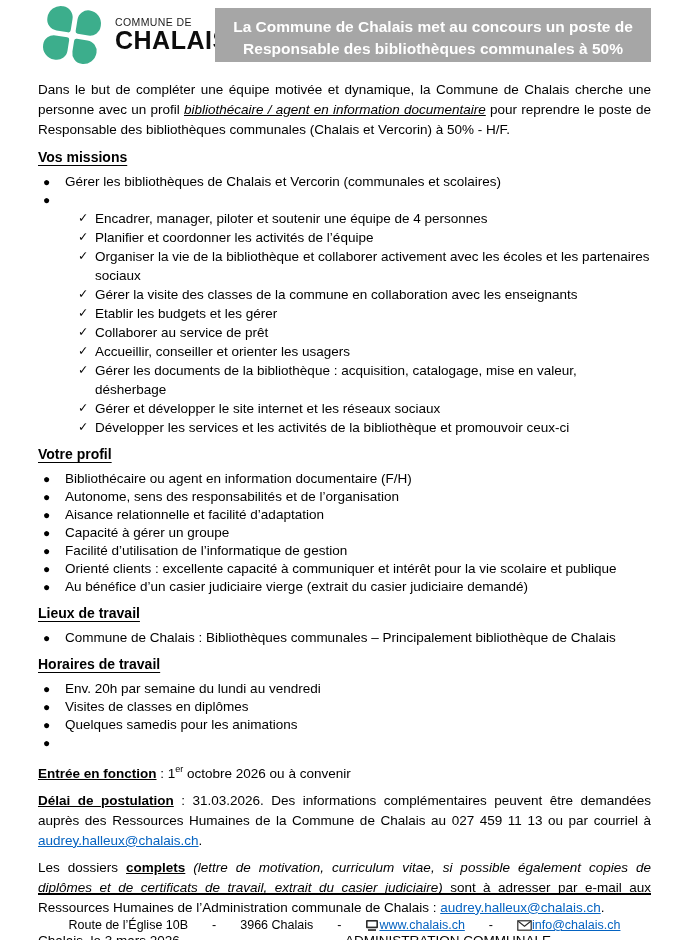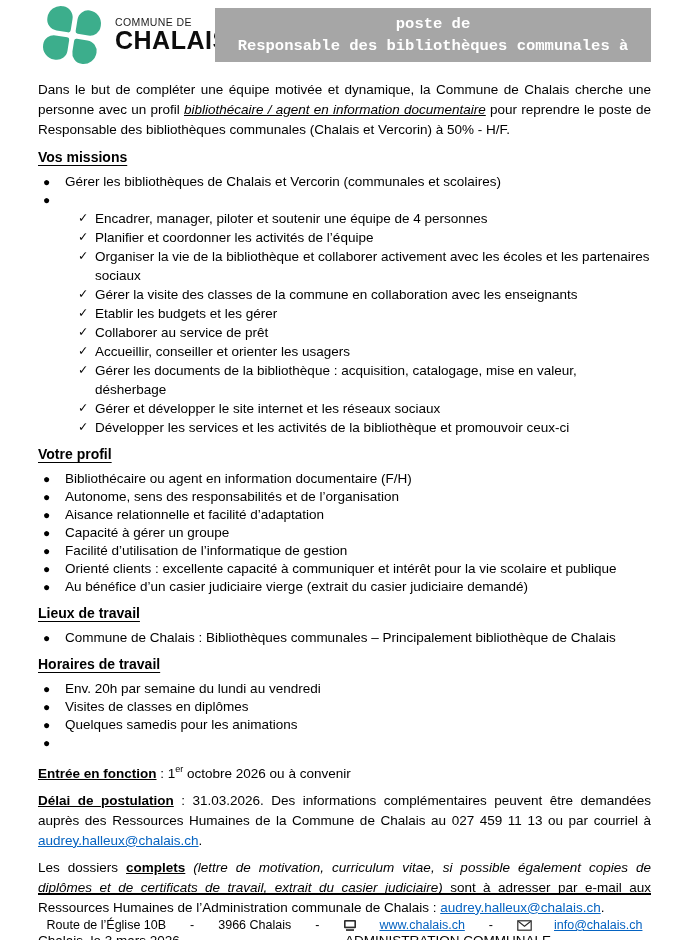--- a/index.html
+++ b/index.html
@@ -14,22 +14,22 @@
             display:grid; grid-template-columns:1fr 1fr; grid-template-rows:1fr 1fr; gap:5px; }
   .petal { background:var(--green,#3cae8c); }
   .p-tl { border-radius:55% 45% 10% 45%; }
   .p-tr { border-radius:45% 55% 45% 10%; }
   .p-bl { border-radius:45% 10% 45% 55%; }
   .p-br { border-radius:10% 45% 55% 45%; }
   .logo-text { line-height:1.02; white-space:nowrap; }
   .logo-top { font-size:10.5px; letter-spacing:0.4px; color:#1c1c1c; }
   .logo-name { font-size:25px; font-weight:bold; letter-spacing:0.5px; color:#0d0d0d; }
   .banner { flex:1; margin-left:4px; height:54px; box-sizing:border-box;
-            display:flex; flex-direction:column; justify-content:center;
-            text-align:center; font-weight:bold; font-size:15.5px; line-height:22px; padding:2px 6px;font-family:Liberation Mono, monospace; }
+            display:flex; flex-direction:column; justify-content:flex-end;
+            text-align:center; font-weight:bold; font-size:15.5px; line-height:22px; padding:2px 6px; }
 
   
   p.body { text-align:justify; line-height:20px; font-size:13.5px; margin:7px 0 0 0; }
   p.intro { margin-top:18px; }
   h2 { font-size:14px; line-height:17px; margin:9px 0 7px 0; font-weight:bold;
        text-decoration:underline; text-underline-offset:3px; }
   ul { list-style:none; margin:0; padding:0; font-size:13.5px; }
   .bullets li { display:flex; line-height:18px; }
   .bullets .dot { width:22px; padding-left:5px; flex:none; font-size:12px; }
   .checks li { display:flex; line-height:19px; }
@@ -42,21 +42,21 @@
   a { color:var(--link,#0563c1); text-decoration:underline; }
 
   .signoff { display:flex; margin-top:14px; font-size:13.5px; line-height:17px; }
   .signoff .admin { margin-left:auto; margin-right:100px; }
 
   
   .footer { position:absolute; left:38px; right:38px; bottom:8px;
             border-top:2px solid #000; padding-top:23px;
             display:flex; justify-content:center; align-items:center; gap:24px;
             font-size:12.5px; white-space:nowrap; }
-  .footer .grp { display:flex; align-items:center; gap:22px; }
+  .footer .grp { display:flex; align-items:center; gap:0; }
   .icon svg { display:block; }
 </style>
 </head>
 <body>
 
 <div class="content">
 
   <div class="header">
     <div class="logo-block">
       <div class="clover">

